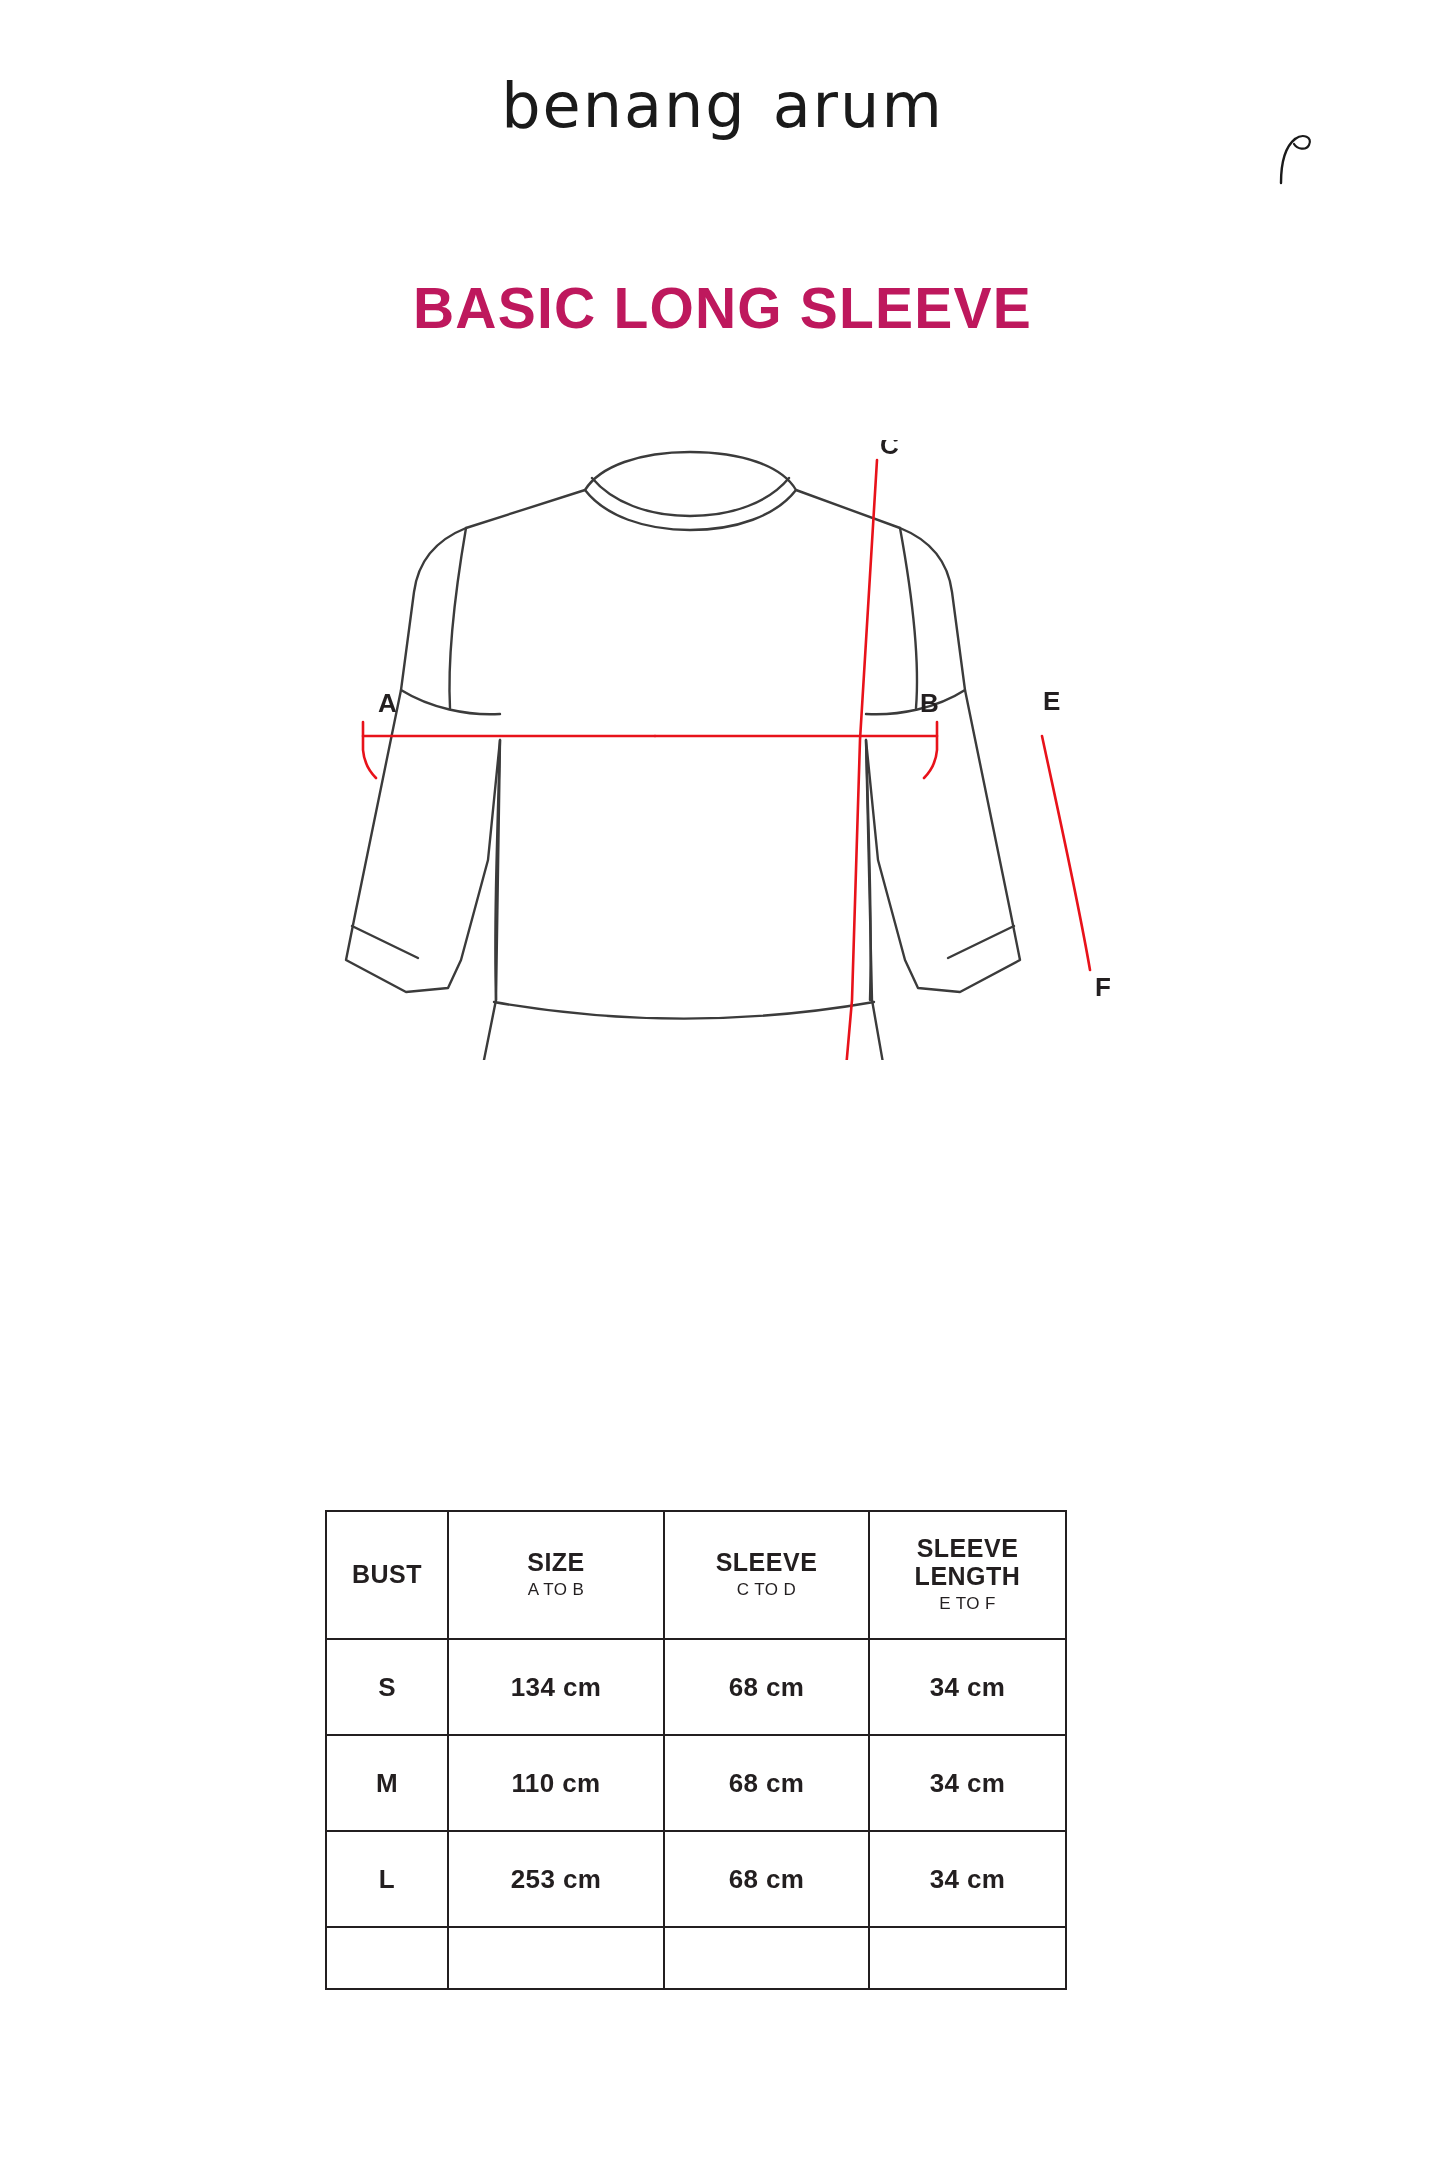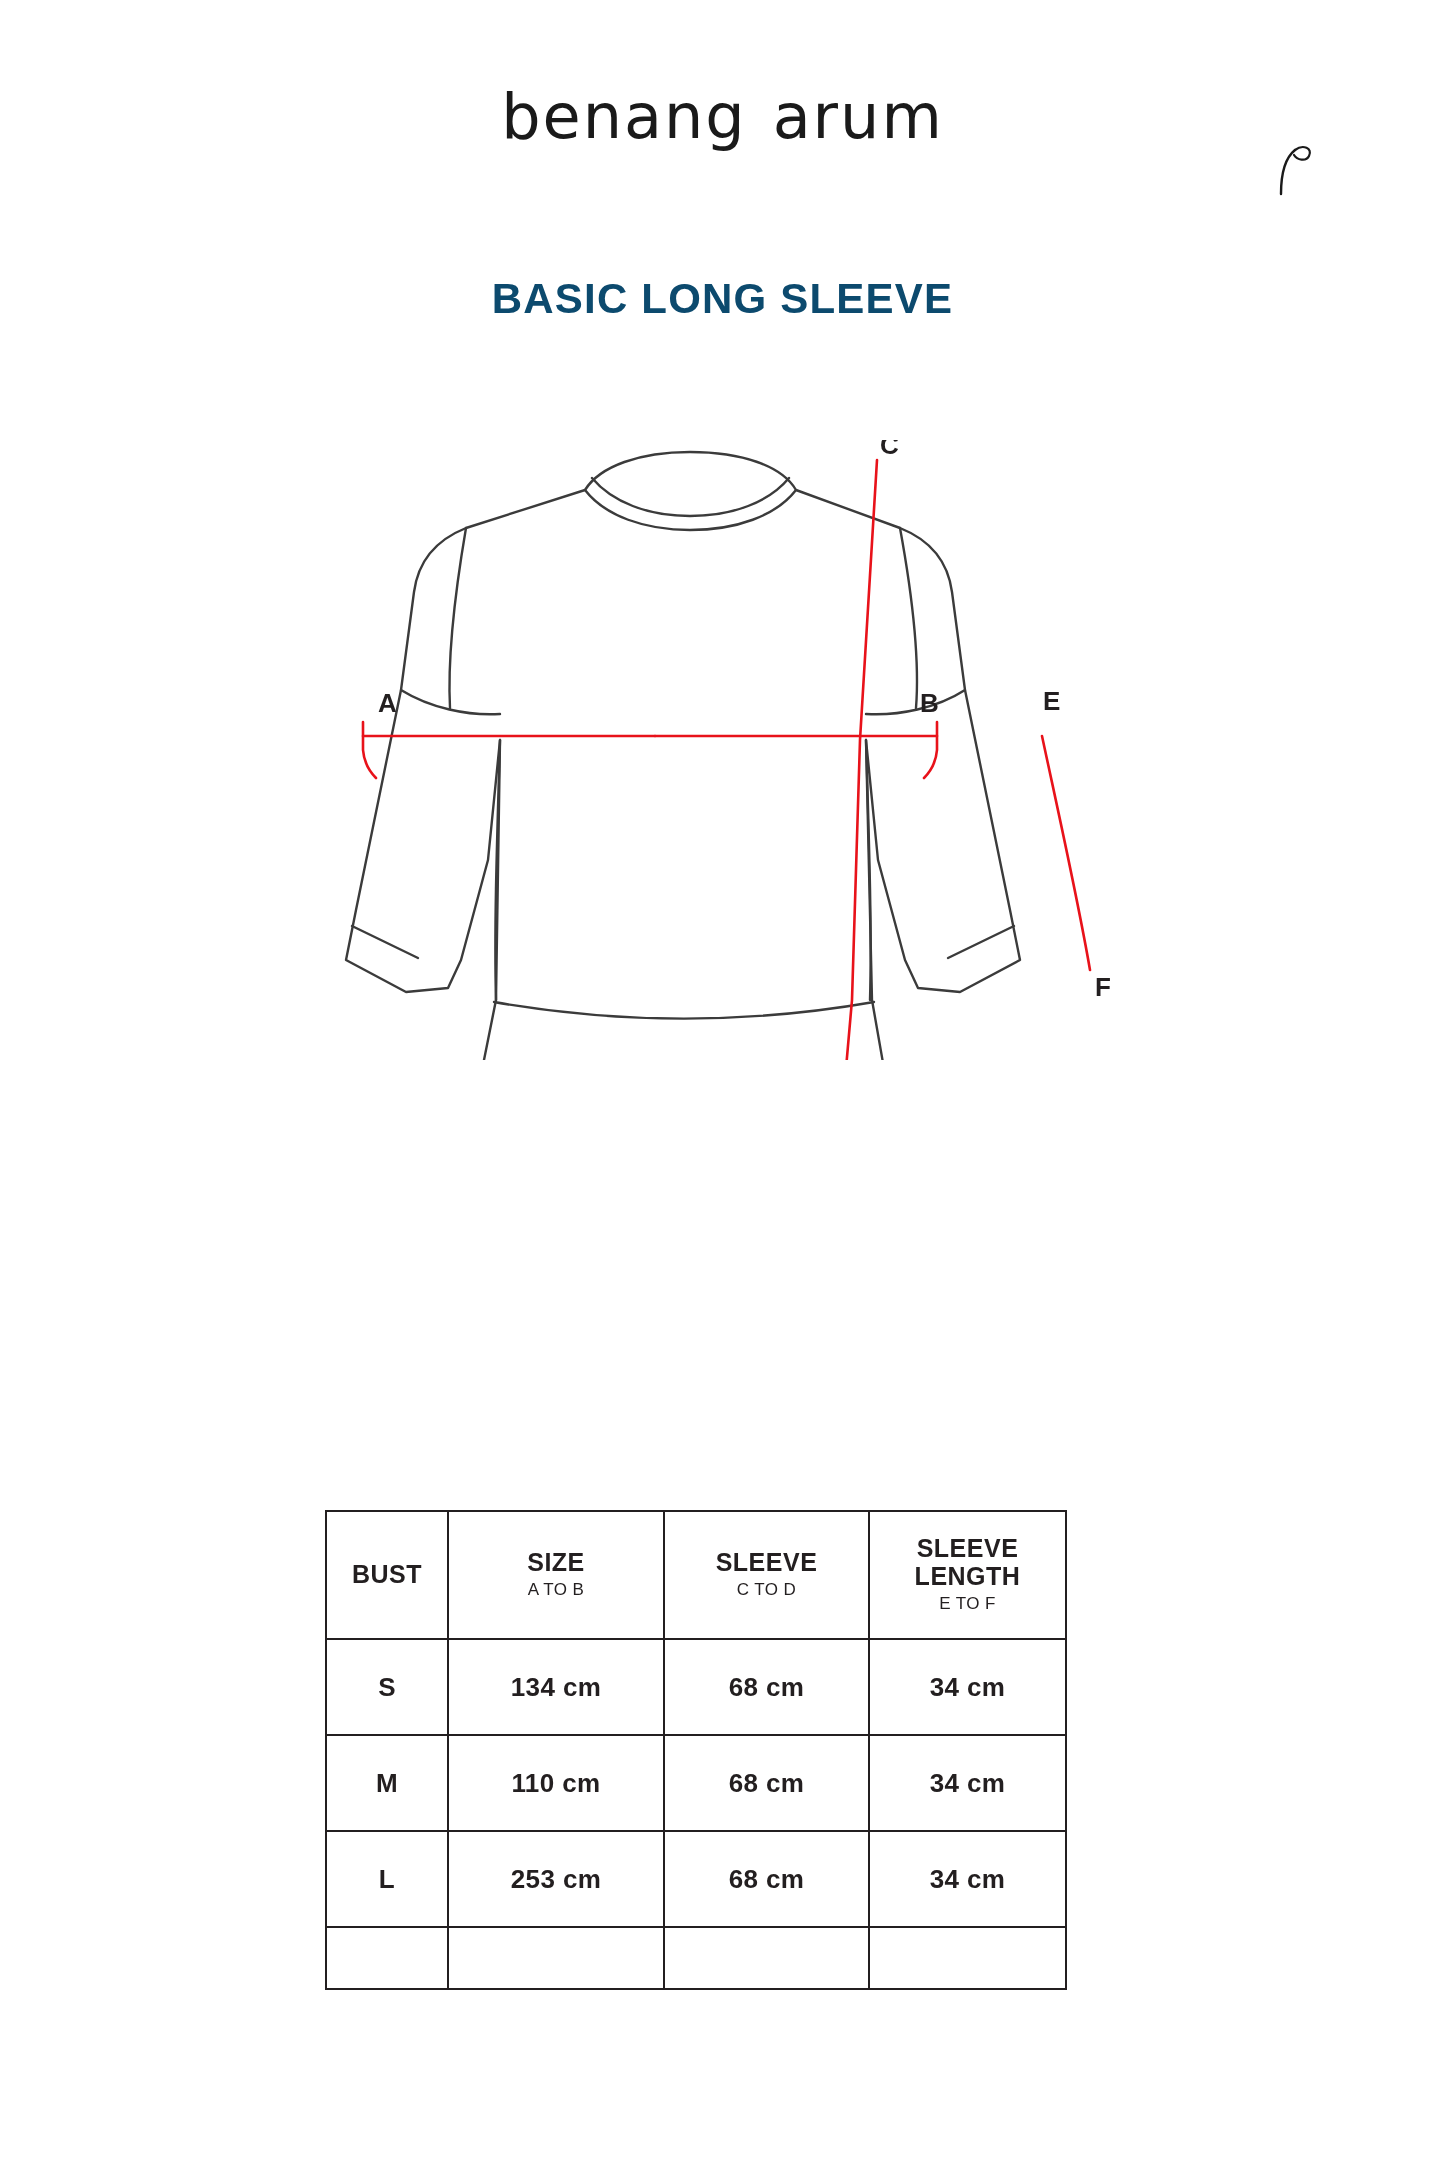--- a/index.html
+++ b/index.html
@@ -17,21 +17,21 @@
   }
   .page {
     width: 1445px;
     height: 2167px;
     position: relative;
   }
 
   
   .brand {
     position: absolute;
-    top: 86px;
+    top: 75px;
     left: 0;
     width: 100%;
     text-align: center;
   }
   .brand-text {
     font-family: "DejaVu Sans", sans-serif;
     font-size: 62px;
     letter-spacing: 1px;
     color: #1a1a1a;
     font-weight: 400;
@@ -49,24 +49,24 @@
     height: 52px;
   }
 
   
   .title {
     position: absolute;
     top: 275px;
     left: 0;
     width: 100%;
     text-align: center;
-    font-size: 42px;
+    font-size: 57px;
     font-weight: bold;
     letter-spacing: 1.2px;
-    color: #0c4a6e;
+    color: #be185d;
   }
 
   
   .illustration {
     position: absolute;
     top: 440px;
     left: 0;
     width: 1445px;
     height: 620px;
   }

